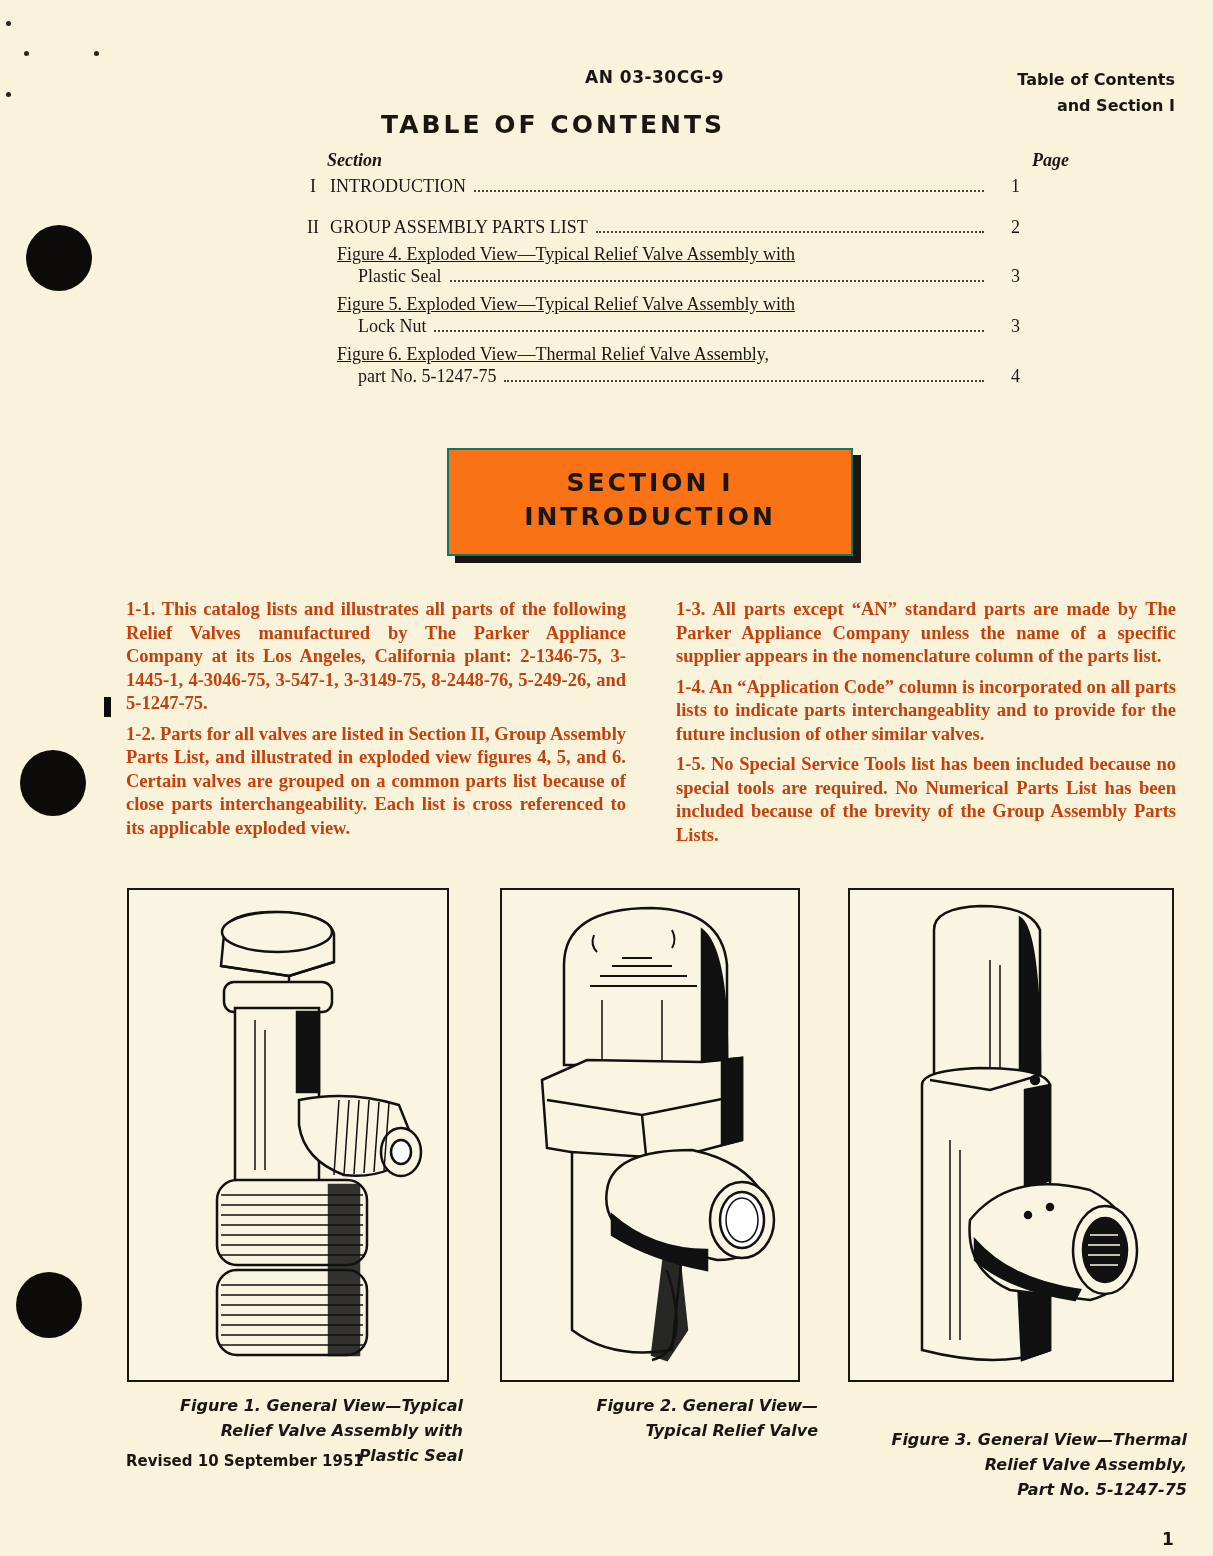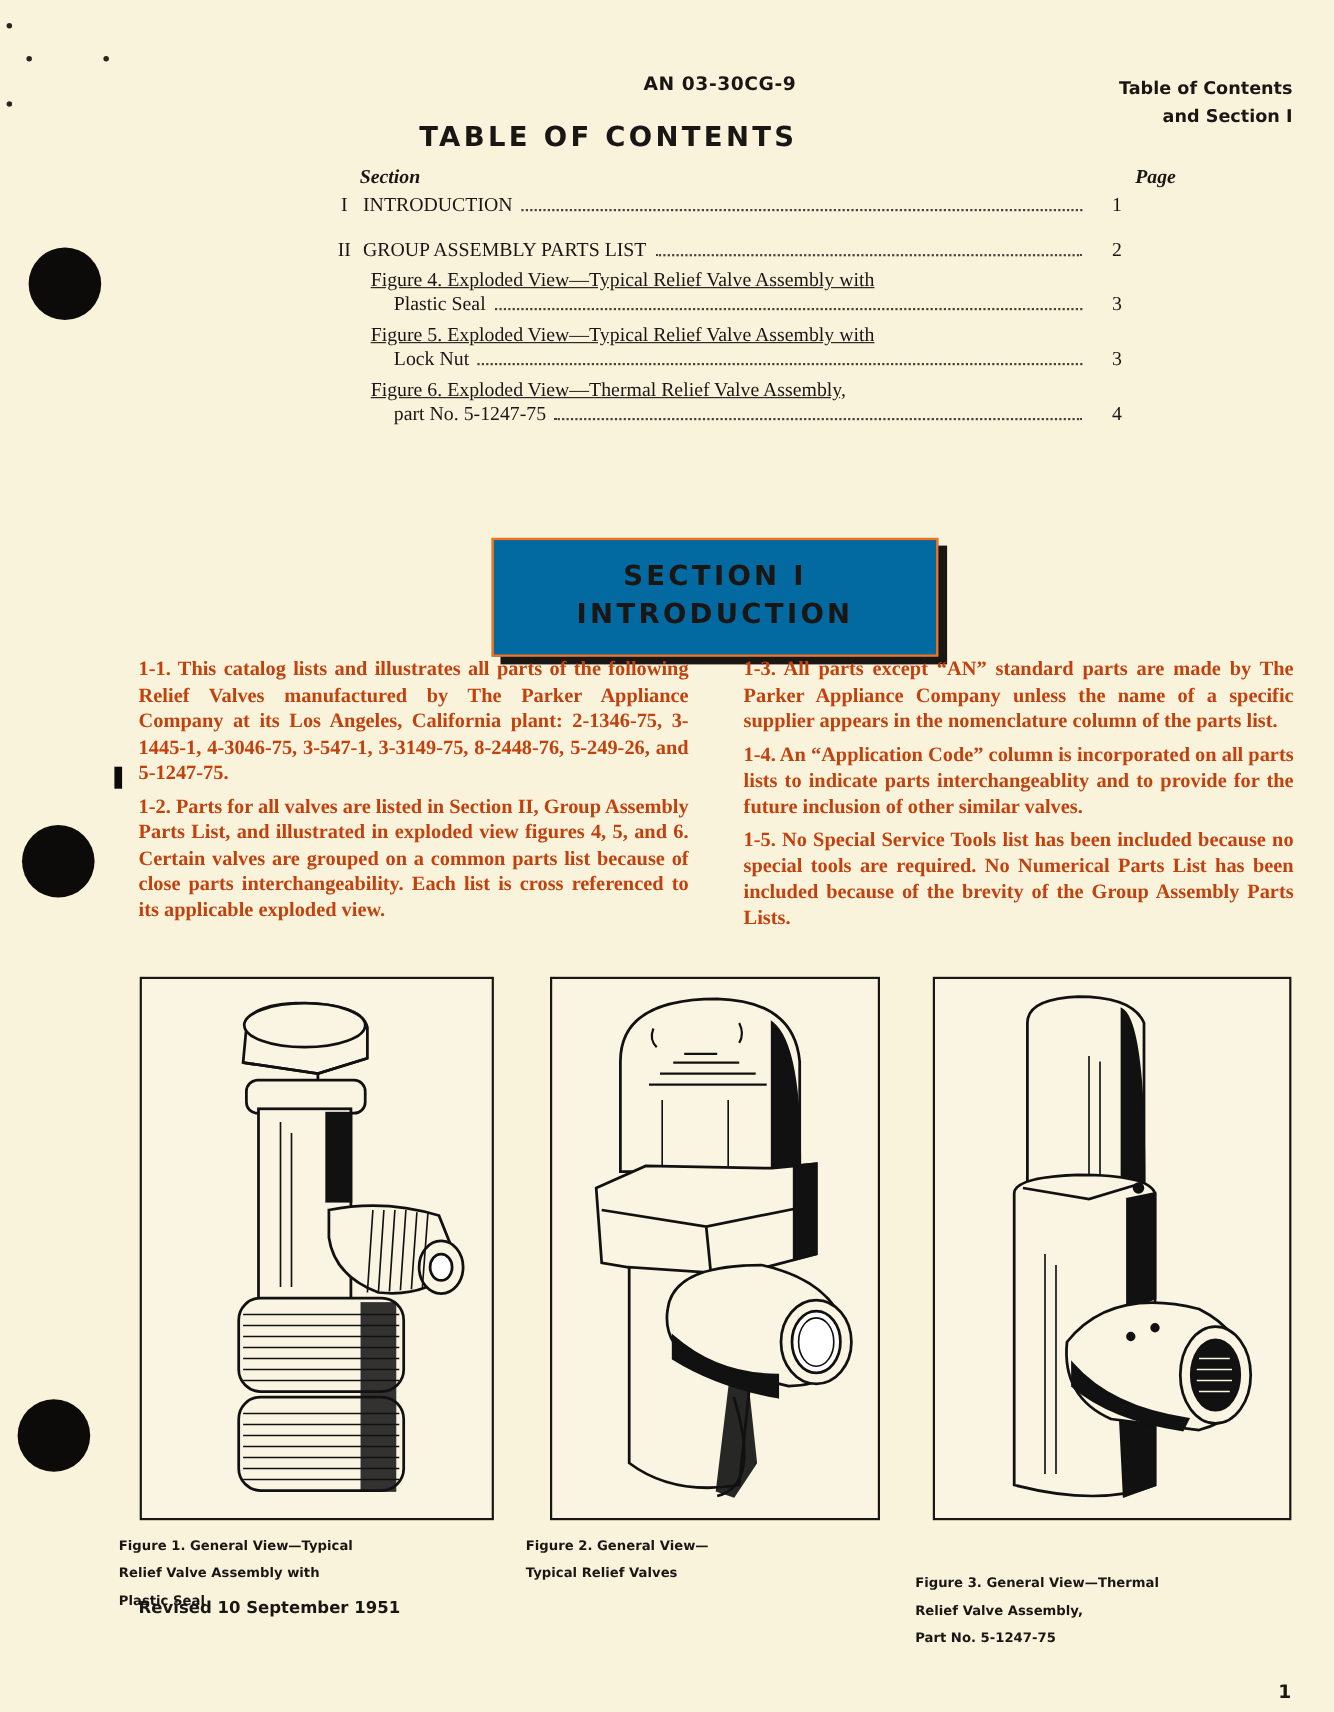--- a/index.html
+++ b/index.html
@@ -19,33 +19,33 @@
 
   .toc-title { left: 0; width: 1100px; top: 110px; text-align: center; font-family: "DejaVu Sans", sans-serif; font-weight: 900; font-size: 25px; letter-spacing: 3px; }
   .toc-head { font-style: italic; font-weight: bold; font-size: 18px; margin-left: 46px; }
   .toc-row { position: absolute; display: flex; align-items: baseline; font-size: 18px; }
   .toc-row .num { width: 34px; text-align: center; }
   .toc-row .leader { flex: 1; border-bottom: 2px dotted #4a403a; margin: 0 10px 4px 8px; height: 0; }
   .toc-row .pg { width: 26px; text-align: right; }
   .toc-sub { position: absolute; font-size: 18px; line-height: 24px; text-decoration: underline; }
 
   .section-box {
-    left: 447px; top: 489px; width: 402px; height: 104px;
-    border: 2px solid #f97316; background: #0369a1;
+    left: 447px; top: 448px; width: 402px; height: 104px;
+    border: 2px solid #0f766e; background: #f97316;
     box-shadow: 8px 7px 0 #1a1614;
     text-align: center;
   }
   .section-box div { font-family: "DejaVu Sans", sans-serif; font-weight: 900; font-size: 25px; letter-spacing: 3px; line-height: 34px; }
 
   .para { position: absolute; font-size: 18.5px; line-height: 23.5px; text-align: justify; font-weight: bold; color: #c2410c; }
   .para p { margin: 0 0 7px 0; }
   .change-bar { left: 104px; top: 697px; width: 7px; height: 20px; background: #0d0b0a; }
 
   .fig { position: absolute; border: 2px solid #1a1614; background: #faf5e2; }
-  .caption { position: absolute; font-family: "DejaVu Sans", sans-serif; font-weight: bold; font-size: 12px; line-height: 25px; text-align: left; }
+  .caption { position: absolute; font-family: "DejaVu Sans", sans-serif; font-weight: bold; font-style: italic; font-size: 16px; line-height: 25px; text-align: right; }
   .footer-left { left: 126px; top: 1407px; font-size: 15px; }
   .footer-right { left: 1162px; top: 1484px; font-size: 17px; }
 </style>
 </head>
 <body>
 
 <div class="speck" style="left:6px;top:21px"></div>
 <div class="speck" style="left:24px;top:51px"></div>
 <div class="speck" style="left:94px;top:51px"></div>
 <div class="speck" style="left:6px;top:92px"></div>
@@ -181,21 +181,21 @@
   </svg>
 </div>
 
 <div class="caption" style="left:108px;top:1393px;width:355px">
   <div>Figure 1. General View—Typical</div>
   <div>Relief Valve Assembly with</div>
   <div>Plastic Seal</div>
 </div>
 <div class="caption" style="left:478px;top:1393px;width:340px">
   <div>Figure 2. General View—</div>
-  <div>Typical Relief Valves</div>
+  <div>Typical Relief Valve</div>
 </div>
 <div class="caption" style="left:832px;top:1427px;width:355px">
   <div>Figure 3. General View—Thermal</div>
   <div>Relief Valve Assembly,</div>
   <div>Part No. 5-1247-75</div>
 </div>
 
 <div class="abs footer-left sans-bold">Revised 10 September 1951</div>
 <div class="abs footer-right sans-bold">1</div>
 

